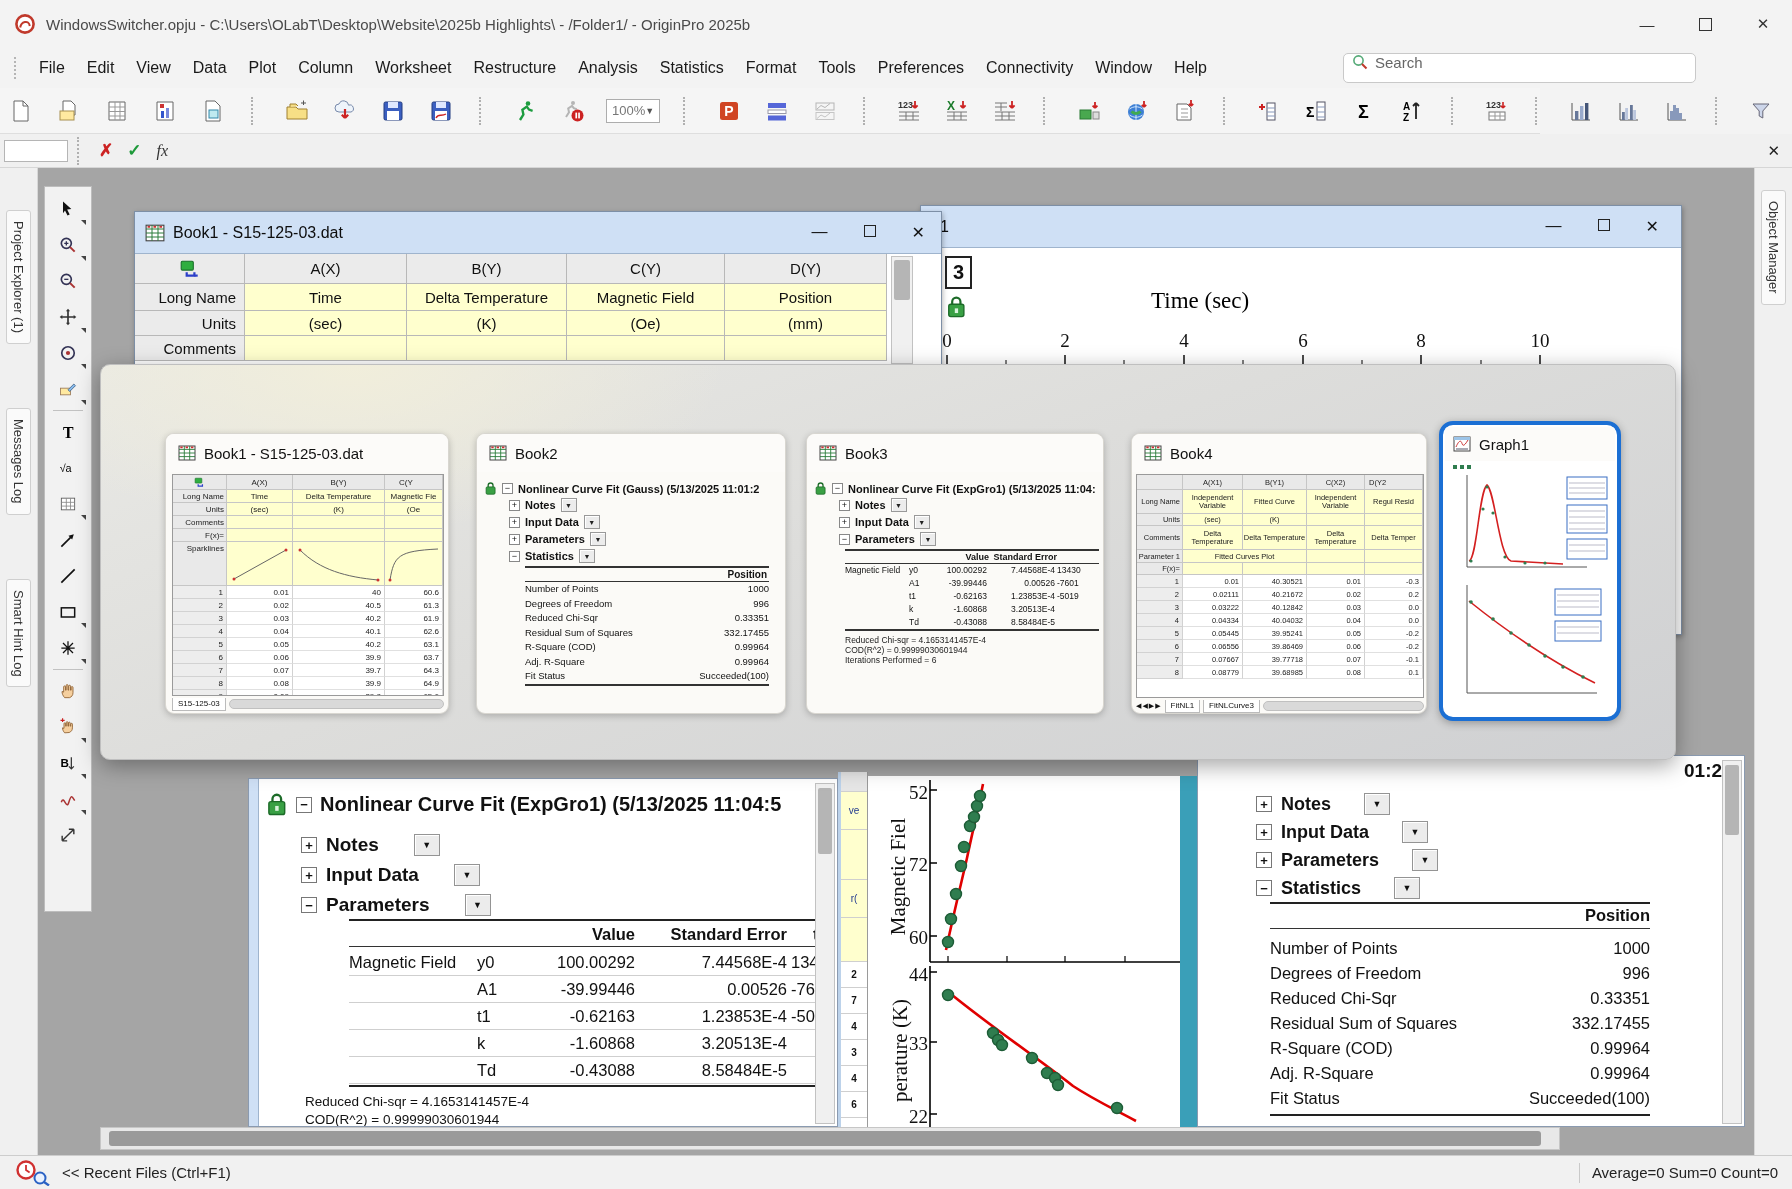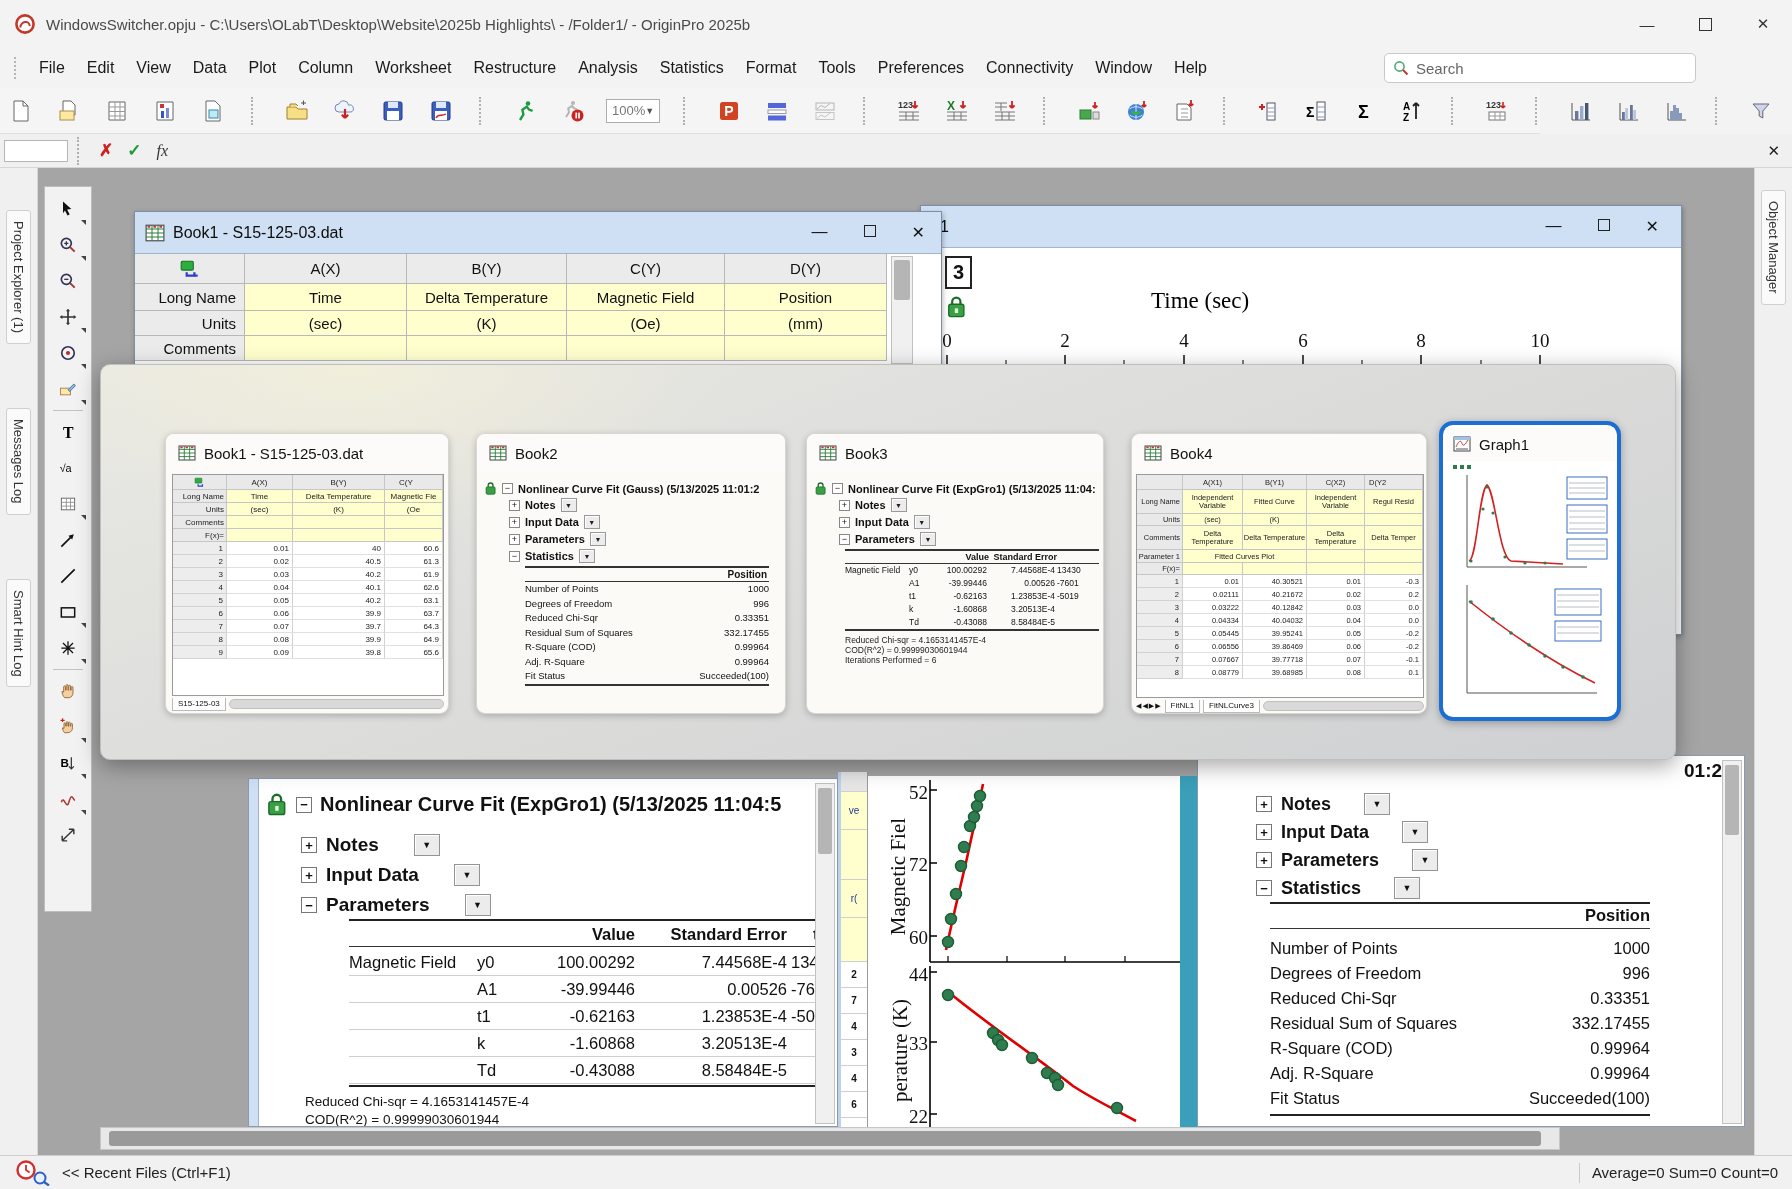--- a/index.html
+++ b/index.html
@@ -7,21 +7,21 @@
 .app{position:relative;width:1792px;height:1189px;overflow:hidden;background:#f3f3f3;font-family:"Liberation Sans",sans-serif;color:#111}
 .abs{position:absolute}
 
 .titlebar{position:absolute;left:0;top:0;width:1792px;height:48px;background:#f3f3f3;display:flex;align-items:center;padding-left:14px}
 .titlebar .ttext{font-size:15px;color:#4a4a4a;margin-left:10px;white-space:nowrap}
 .wctrls{margin-left:auto;display:flex;height:48px}
 .wbtn{width:58px;height:48px;display:flex;align-items:center;justify-content:center;font-size:15px;color:#333}
 .menubar{position:absolute;left:0;top:48px;width:1792px;height:40px;background:#f3f3f3;display:flex;align-items:center;padding-left:14px}
 .menubar .grip{width:4px;height:22px;border-left:2px dotted #b5b5b5;margin-right:10px}
 .mitem{font-size:16px;color:#1a1a1a;padding:5px 11px;white-space:nowrap}
-.searchbox{margin-left:auto;margin-right:96px;width:312px;height:30px;background:#fff;border:1px solid #c9c9c9;border-radius:5px;display:flex;align-items:center;padding:0 8px;gap:7px}
+.searchbox{margin-left:auto;margin-right:96px;width:353px;height:30px;background:#fff;border:1px solid #c9c9c9;border-radius:5px;display:flex;padding:0 8px;gap:7px}
 .searchbox .stext{font-size:15px;color:#666}
 .toolbar1{position:absolute;left:0;top:88px;width:1540px;height:46px;background:#f5f5f5;border-bottom:1px solid #dedede;display:flex;align-items:center;padding-left:6px;gap:18px}
 .toolbar2{position:absolute;left:0;top:134px;width:1792px;height:34px;background:#f0f0f0;border-bottom:1px solid #d6d6d6;display:flex;align-items:center;gap:4px}
 .tbtn{width:30px;height:30px;display:flex;align-items:center;justify-content:center;border:1px solid transparent;border-radius:3px;flex:0 0 auto}
 .tgrip{width:8px;height:28px;border-left:2px dotted #b0b0b0;margin:0 5px;flex:0 0 auto}
 .combo{width:66px;height:24px;background:#fff;border:1px solid #adadad;display:flex;align-items:center;justify-content:space-between;padding:0 5px;font-size:13px;color:#777}
 .combo .carat{font-size:9px;color:#555}
 .cellbox{width:64px;height:22px;background:#fff;border:1px solid #b5b5b5;margin-left:4px}
 .fxlbl{font-style:italic;font-family:"Liberation Serif",serif;font-size:16px;color:#333;padding:0 6px}
 .xred{color:#cc2222;font-size:17px;font-weight:bold;padding:0 5px}
@@ -891,20 +891,43 @@
           <div class="msc msl">Comments</div>
             <div class="msc msy"></div>
             <div class="msc msy"></div>
             <div class="msc msy"></div>
         </div>
         <div class="msr" style="grid-template-columns:54px 66px 92px 1fr;height:13px">
           <div class="msc msl">F(x)=</div>
             <div class="msc msy"></div>
             <div class="msc msy"></div>
             <div class="msc msy"></div>
+        </div>
+        <div class="msr" style="grid-template-columns:54px 66px 92px 1fr;height:44px">
+          <div class="msc msl" style="align-items:flex-start;padding-top:2px">Sparklines</div>
+          <div class="msc msy">
+              <svg width="60" height="40">
+                <path d="M4 35L56 6" stroke="#666" stroke-width="1"></path>
+                <circle cx="4" cy="35" r="1.5" fill="#c33"></circle>
+                <circle cx="56" cy="6" r="1.5" fill="#c33"></circle>
+              </svg>
+            </div>
+          <div class="msc msy">
+              <svg width="86" height="40">
+                <path d="M4 6 C 24 26, 50 33, 82 36" stroke="#666" stroke-width="1" fill="none"></path>
+                <circle cx="4" cy="6" r="1.5" fill="#c33"></circle>
+                <circle cx="82" cy="36" r="1.5" fill="#c33"></circle>
+              </svg>
+            </div>
+          <div class="msc msy">
+              <svg width="56" height="40">
+                <path d="M4 36 C 8 12, 12 7, 52 5" stroke="#666" stroke-width="1" fill="none"></path>
+                <circle cx="4" cy="36" r="1.5" fill="#c33"></circle>
+              </svg>
+            </div>
         </div>
         <div class="t-b1card">
             <div class="trow">
               <div class="tcell">1</div>
               <div class="tcell">0.01</div>
               <div class="tcell">40</div>
               <div class="tcell">60.6</div>
             </div>
             <div class="trow">
               <div class="tcell">2</div>

